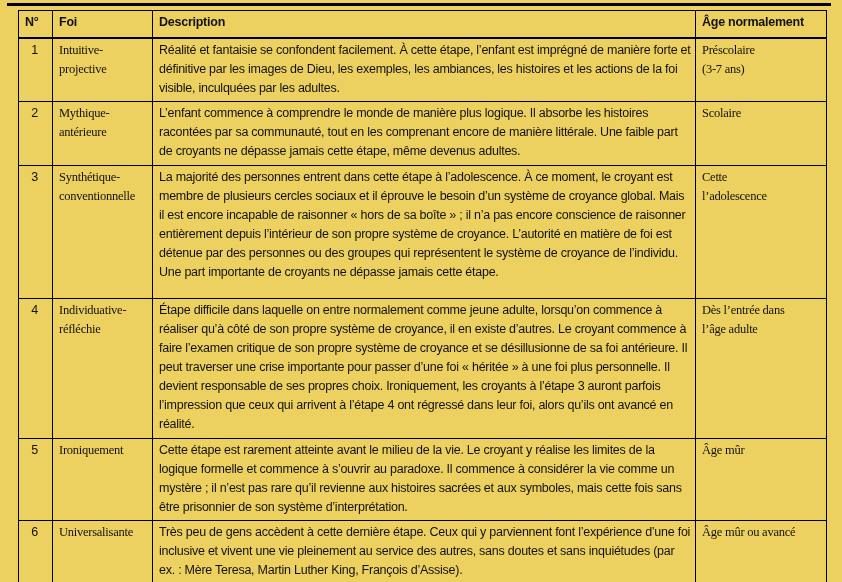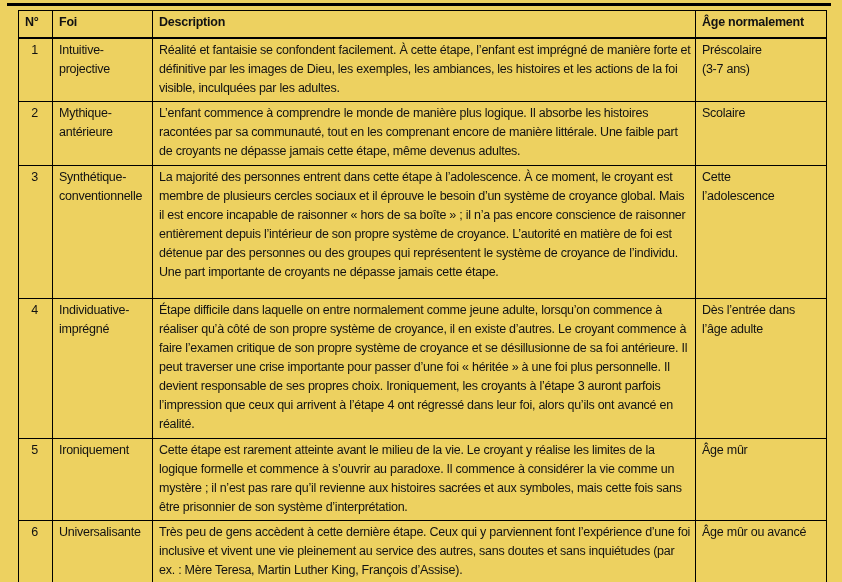--- a/index.html
+++ b/index.html
@@ -36,21 +36,21 @@
     text-align: left;
     padding: 2px 4px 3px 6px;
   }
   thead th {
     font-weight: bold;
     border-bottom: 2px solid #000;
     height: 21px;
     padding-top: 2px;
   }
   td.num { text-align: center; padding-left: 2px; }
-  td.foi, td.age { white-space: pre-line; }
+  td.foi, td.age { white-space: pre-line; font-family: Liberation Serif, serif; }
   tr.r1 { height: 58px;  }
   tr.r2 { height: 64px;  }
   tr.r3 { height: 133px; }
   tr.r4 { height: 140px; }
   tr.r5 { height: 79px;  }
   tr.r6 { height: 56px;  }
 </style>
 </head>
 <body>
 
@@ -90,21 +90,21 @@
         <td class="num">3</td>
         <td class="foi">Synthétique-
 conventionnelle</td>
         <td class="desc">La majorité des personnes entrent dans cette étape à l’adolescence. À ce moment, le croyant est membre de plusieurs cercles sociaux et il éprouve le besoin d’un système de croyance global. Mais il est encore incapable de raisonner « hors de sa boîte » ; il n’a pas encore conscience de raisonner entièrement depuis l’intérieur de son propre système de croyance. L’autorité en matière de foi est détenue par des personnes ou des groupes qui représentent le système de croyance de l’individu. Une part importante de croyants ne dépasse jamais cette étape.</td>
         <td class="age">Cette
 l’adolescence</td>
       </tr>
       <tr class="r4">
         <td class="num">4</td>
         <td class="foi">Individuative-
-imprégné</td>
+réfléchie</td>
         <td class="desc">Étape difficile dans laquelle on entre normalement comme jeune adulte, lorsqu’on commence à réaliser qu’à côté de son propre système de croyance, il en existe d’autres.  Le croyant commence à faire l’examen critique de son propre système de croyance et se désillusionne de sa foi antérieure. Il peut traverser une crise importante pour passer d’une foi « héritée » à une foi plus personnelle. Il devient responsable de ses propres choix. Ironiquement, les croyants à l’étape 3 auront parfois l’impression que ceux qui arrivent à l’étape 4 ont régressé dans leur foi, alors qu’ils ont avancé en réalité.</td>
         <td class="age">Dès l’entrée dans
 l’âge adulte</td>
       </tr>
       <tr class="r5">
         <td class="num">5</td>
         <td class="foi">Ironiquement</td>
         <td class="desc">Cette étape est rarement atteinte avant le milieu de la vie. Le croyant y réalise les limites de la logique formelle et commence à s’ouvrir au paradoxe. Il commence à considérer la vie comme un mystère ; il n’est pas rare qu’il revienne aux histoires sacrées et aux symboles, mais cette fois sans être prisonnier de son système d’interprétation.</td>
         <td class="age">Âge mûr</td>
       </tr>

